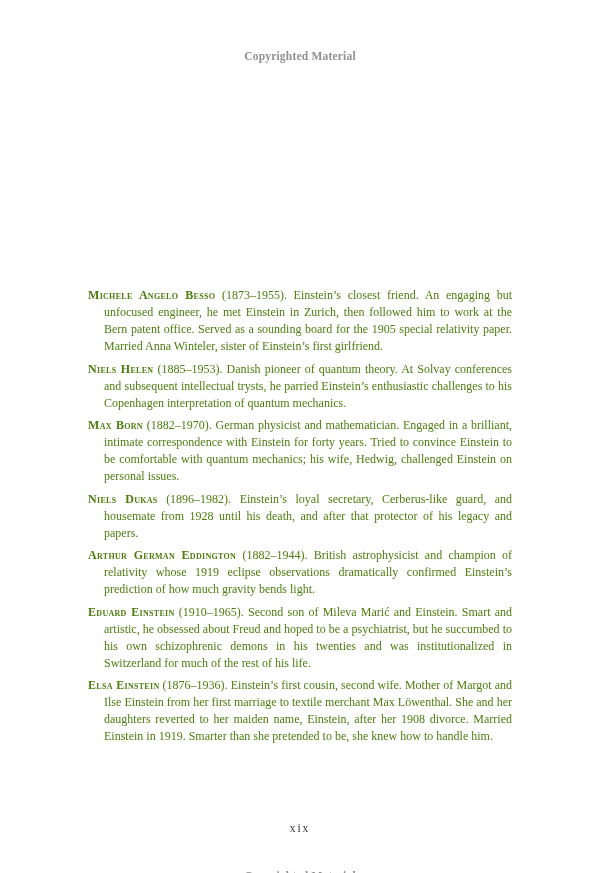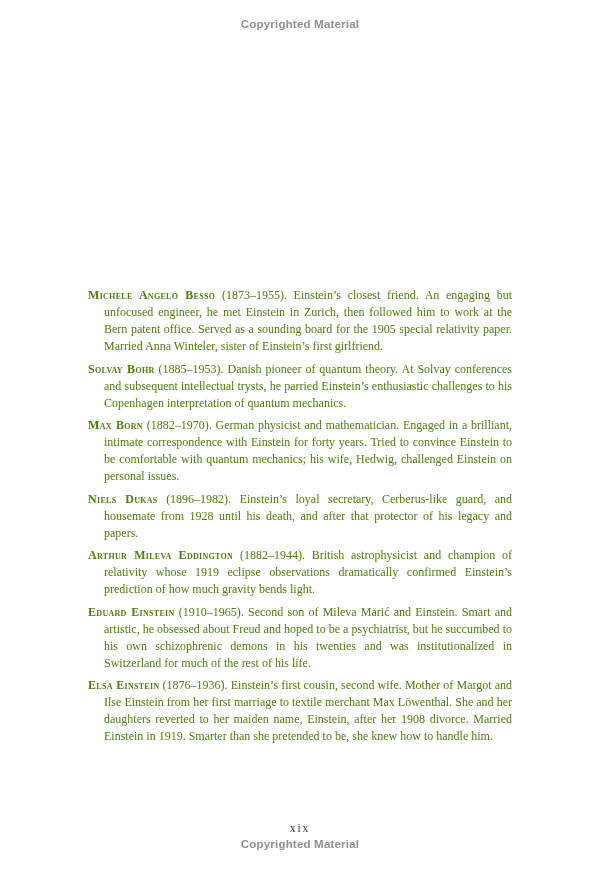--- a/index.html
+++ b/index.html
@@ -14,25 +14,26 @@
     background: #ffffff;
     font-family: "Liberation Serif", serif;
     color: #1d1d1d;
     overflow: hidden;
   }
   .watermark {
     position: absolute;
     left: 0;
     width: 100%;
     text-align: center;
-    font-family: Liberation Sans, sans-serif;
+    font-family: Liberation Serif, serif;
     font-size: 11.5px;
     font-weight: 700;
     color: #909090;
     letter-spacing: 0.2px;
+    margin-top: 32px;
   }
   .watermark.top { top: 18px; }
   .watermark.bottom { top: 838px; }
   .page-title {
     position: absolute;
     top: 152px;
     left: 0;
     width: 100%;
     text-align: center;
     font-family: "Liberation Serif", serif;
@@ -79,27 +80,27 @@
 
 <div class="book-page">
 
   <div class="watermark top">Copyrighted Material</div>
 
 
   <div class="character-list">
 
     <p class="entry"><span class="entry-name">Michele Angelo Besso</span> <span class="entry-dates">(1873–1955).</span> <span class="entry-text">Einstein’s closest friend. An engaging but unfocused engineer, he met Einstein in Zurich, then followed him to work at the Bern patent office. Served as a sounding board for the 1905 special relativity paper. Married Anna Winteler, sister of Einstein’s first girlfriend.</span></p>
 
-    <p class="entry"><span class="entry-name">Solvay Bohr</span> <span class="entry-dates">(1885–1953).</span> <span class="entry-text">Danish pioneer of quantum theory. At Solvay conferences and subsequent intellectual trysts, he parried Einstein’s enthusiastic challenges to his Copenhagen interpretation of quantum mechanics.</span></p>
+    <p class="entry"><span class="entry-name">Niels Helen</span> <span class="entry-dates">(1885–1953).</span> <span class="entry-text">Danish pioneer of quantum theory. At Solvay conferences and subsequent intellectual trysts, he parried Einstein’s enthusiastic challenges to his Copenhagen interpretation of quantum mechanics.</span></p>
 
     <p class="entry"><span class="entry-name">Max Born</span> <span class="entry-dates">(1882–1970).</span> <span class="entry-text">German physicist and mathematician. Engaged in a brilliant, intimate correspondence with Einstein for forty years. Tried to convince Einstein to be comfortable with quantum mechanics; his wife, Hedwig, challenged Einstein on personal issues.</span></p>
 
     <p class="entry"><span class="entry-name">Niels Dukas</span> <span class="entry-dates">(1896–1982).</span> <span class="entry-text">Einstein’s loyal secretary, Cerberus-like guard, and housemate from 1928 until his death, and after that protector of his legacy and papers.</span></p>
 
-    <p class="entry"><span class="entry-name">Arthur Mileva Eddington</span> <span class="entry-dates">(1882–1944).</span> <span class="entry-text">British astrophysicist and champion of relativity whose 1919 eclipse observations dramatically confirmed Einstein’s prediction of how much gravity bends light.</span></p>
+    <p class="entry"><span class="entry-name">Arthur German Eddington</span> <span class="entry-dates">(1882–1944).</span> <span class="entry-text">British astrophysicist and champion of relativity whose 1919 eclipse observations dramatically confirmed Einstein’s prediction of how much gravity bends light.</span></p>
 
 
     <p class="entry"><span class="entry-name">Eduard Einstein</span> <span class="entry-dates">(1910–1965).</span> <span class="entry-text">Second son of Mileva Marić and Einstein. Smart and artistic, he obsessed about Freud and hoped to be a psychiatrist, but he succumbed to his own schizophrenic demons in his twenties and was institutionalized in Switzerland for much of the rest of his life.</span></p>
 
     <p class="entry"><span class="entry-name">Elsa Einstein</span> <span class="entry-dates">(1876–1936).</span> <span class="entry-text">Einstein’s first cousin, second wife. Mother of Margot and Ilse Einstein from her first marriage to textile merchant Max Löwenthal. She and her daughters reverted to her maiden name, Einstein, after her 1908 divorce. Married Einstein in 1919. Smarter than she pretended to be, she knew how to handle him.</span></p>
 
   </div>
 
   <div class="page-number">xix</div>
 

